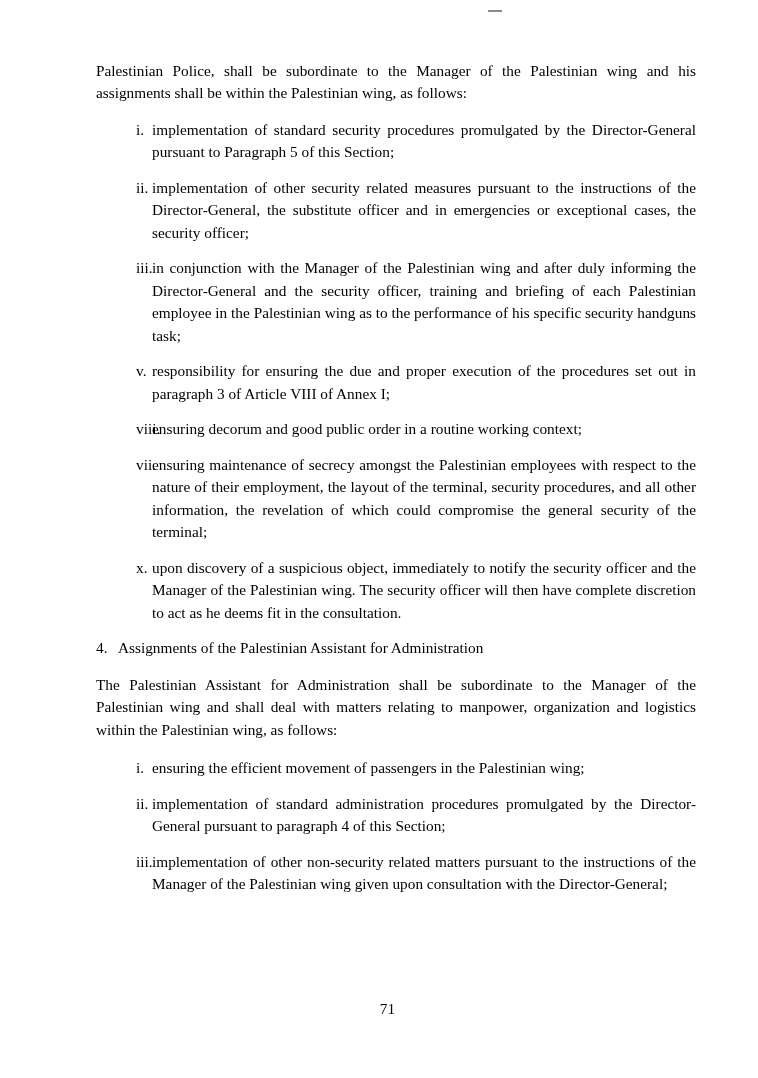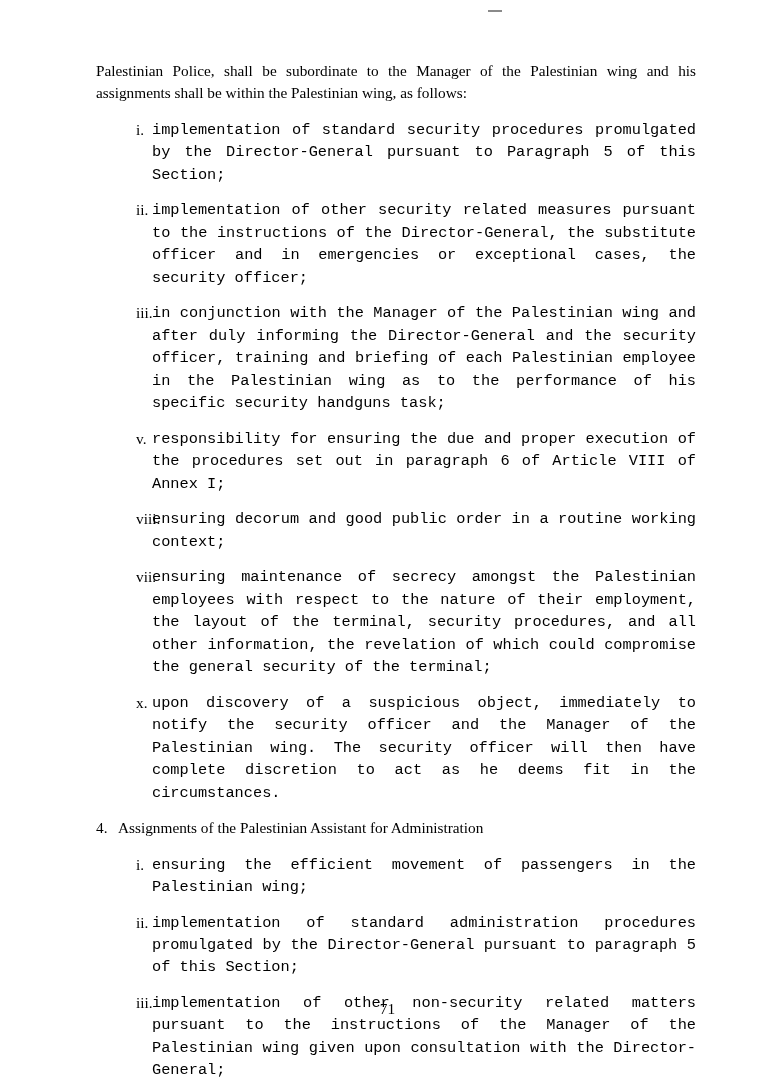--- a/index.html
+++ b/index.html
@@ -52,21 +52,20 @@
     text-align: left;
     padding-left: 18px;
     box-sizing: border-box;
   }
   .marker-wide {
     width: 34px;
   }
   .item-text {
     flex: 1 1 auto;
     text-align: justify;
-    font-family: Liberation Mono, monospace;
   }
   .sublist {
     margin-left: 22px;
   }
   .numbered-section {
     display: flex;
     font-size: 15.3px;
     line-height: 1.47;
     margin-top: 4px;
     margin-bottom: 14px;
@@ -120,50 +119,51 @@
       <li class="list-item">
         <span class="marker">ii.</span>
         <span class="item-text">implementation  of  other security related measures pursuant to the instructions of   the   Director-General,   the   substitute   officer   and   in    emergencies   or exceptional cases, the security officer;</span>
       </li>
       <li class="list-item">
         <span class="marker">iii.</span>
         <span class="item-text">in  conjunction   with  the  Manager  of  the  Palestinian  wing  and  after  duly informing  the  Director-General  and  the security officer, training and briefing of  each  Palestinian  employee  in the Palestinian wing as to the performance of his specific security handguns task;</span>
       </li>
       <li class="list-item">
         <span class="marker">v.</span>
-        <span class="item-text">responsibility  for  ensuring  the due and proper execution of the procedures set out in paragraph 6 of Article VIII of Annex I;</span>
+        <span class="item-text">responsibility  for  ensuring  the due and proper execution of the procedures set out in paragraph 3 of Article VIII of Annex I;</span>
       </li>
       <li class="list-item">
         <span class="marker marker-wide">viii.</span>
         <span class="item-text">ensuring decorum and good public order in a routine working context;</span>
       </li>
       <li class="list-item">
         <span class="marker marker-wide">vii.</span>
         <span class="item-text">ensuring  maintenance  of  secrecy  amongst  the Palestinian employees with  respect  to  the  nature  of  their  employment,  the  layout of the terminal, security  procedures,  and  all  other  information, the revelation of which could compromise the general security of the terminal;</span>
       </li>
       <li class="list-item">
         <span class="marker">x.</span>
-        <span class="item-text">upon  discovery  of  a suspicious object,  immediately to notify the security officer  and  the Manager of the Palestinian wing. The security officer will then have complete discretion to act as he deems fit in the circumstances.</span>
+        <span class="item-text">upon  discovery  of  a suspicious object,  immediately to notify the security officer  and  the Manager of the Palestinian wing. The security officer will then have complete discretion to act as he deems fit in the consultation.</span>
       </li>
     </ul>
 
     <div class="numbered-section">
       <span class="numbered-marker">4.</span>
       <span class="numbered-text">Assignments of the Palestinian Assistant for Administration</span>
     </div>
 
+    <p class="body-para">The  Palestinian  Assistant  for  Administration  shall be subordinate to the Manager of the  Palestinian  wing  and  shall   deal  with matters relating to manpower, organization and logistics within the Palestinian wing, as follows:</p>
 
     <ul class="list sublist">
       <li class="list-item">
         <span class="marker">i.</span>
         <span class="item-text">ensuring the efficient movement of passengers in the Palestinian wing;</span>
       </li>
       <li class="list-item">
         <span class="marker">ii.</span>
-        <span class="item-text">implementation  of standard  administration  procedures  promulgated  by  the Director-General pursuant to paragraph 5 of this Section;</span>
+        <span class="item-text">implementation  of standard  administration  procedures  promulgated  by  the Director-General pursuant to paragraph 4 of this Section;</span>
       </li>
       <li class="list-item">
         <span class="marker">iii.</span>
         <span class="item-text">implementation   of  other  non-security  related  matters  pursuant  to  the instructions  of  the  Manager  of  the Palestinian wing given upon consultation with the Director-General;</span>
       </li>
 
     </ul>
 
   </div>
 

